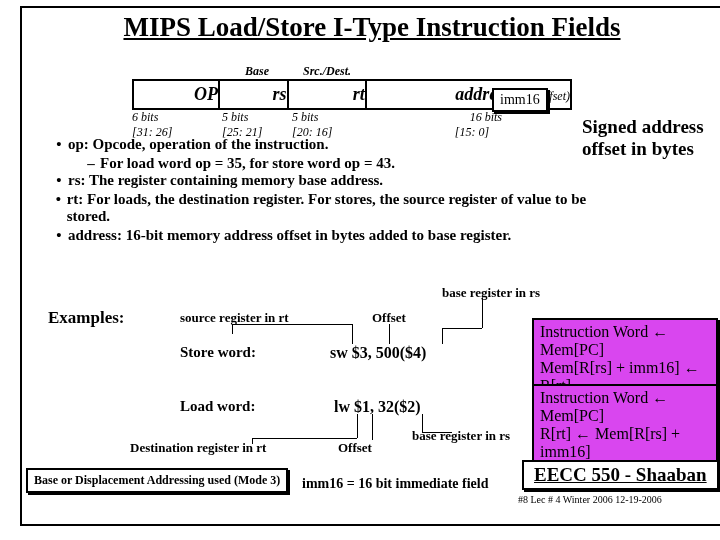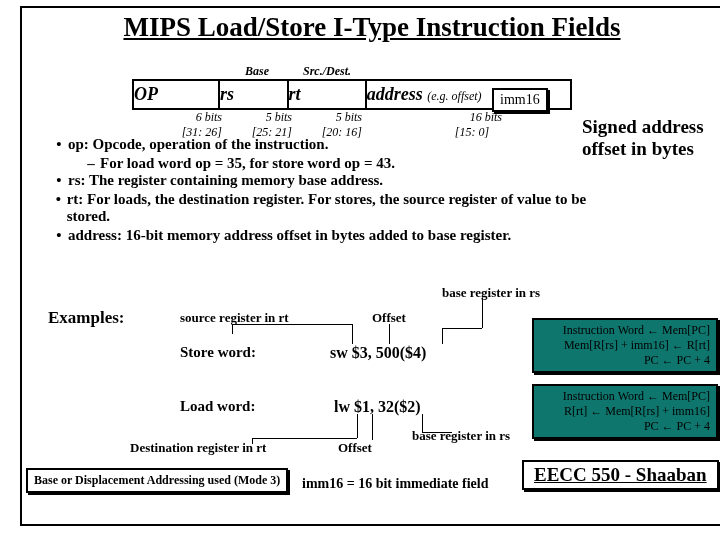--- a/index.html
+++ b/index.html
@@ -25,25 +25,25 @@
   .fields {
     position: absolute; left: 110px; top: 56px;
     width: 440px;
     font-style: italic;
   }
   .ftop { display: flex; font-size: 12px; font-weight: bold; }
   .ftop div { text-align: center; }
   .frow { display: flex; }
   .cell {
     border: 2px solid #000;
-    text-align: left; font-weight: bold;
+    text-align: right; font-weight: bold;
     font-size: 18px; padding: 3px 0;
   }
   .fbot { display: flex; font-size: 12px; }
-  .fbot .c { text-align: right; }
+  .fbot .c { text-align: left; }
   .immbox {
     position: absolute; left: 470px; top: 80px;
     border: 2px solid #000; padding: 2px 6px;
     font-size: 14px;
     box-shadow: 2px 2px 0 #000;
     background: #fff;
   }
   .side1 {
     position: absolute; left: 560px; top: 108px;
     font-size: 19px; font-weight: bold; width: 140px;
@@ -57,22 +57,22 @@
   .bullets .sb { margin-left: 32px; display: flex; }
   .ex { position: absolute; left: 26px; top: 300px; font-size: 17px; font-weight: bold; }
   .anno { position: absolute; font-size: 13px; font-weight: bold; }
   .inst {
     position: absolute; font-size: 15px; font-weight: bold;
   }
   .code { position: absolute; font-size: 16px; font-weight: bold; }
   .regbox {
     position: absolute; border: 2px solid #000;
     box-shadow: 2px 2px 0 #000;
-    font-size: 12px; padding: 3px 6px;
-    background: #0f766e; width: 186px; text-align: right;
+    font-size: 16px; padding: 3px 6px;
+    background: #d946ef; width: 186px;
   }
   .footbox {
     position: absolute; border: 2px solid #000;
     box-shadow: 2px 2px 0 #000; background: #fff;
     padding: 3px 6px; font-size: 12px; font-weight: bold;
   }
   .eecc {
     position: absolute; border: 2px solid #000;
     box-shadow: 2px 2px 0 #000; background: #fff;
     padding: 2px 10px; font-size: 19px; font-weight: bold;
@@ -189,13 +189,14 @@
   <div class="regbox" style="left:510px;top:376px">
     <div>Instruction Word  ←   Mem[PC]</div>
     <div>R[rt]  ←   Mem[R[rs] + imm16]</div>
     <div>PC  ←  PC + 4</div>
   </div>
 
   <div class="footbox" style="left:4px;top:460px">Base or Displacement Addressing used (Mode 3)</div>
   <div class="immnote" style="left:280px;top:468px">imm16 = 16 bit immediate field</div>
 
   <div class="eecc" style="left:500px;top:452px">EECC 550 - Shaaban</div>
+  <div class="pgnote" style="left:496px;top:486px">#8  Lec # 4    Winter 2006   12-19-2006</div>
 </div>
 
 </body></html>

